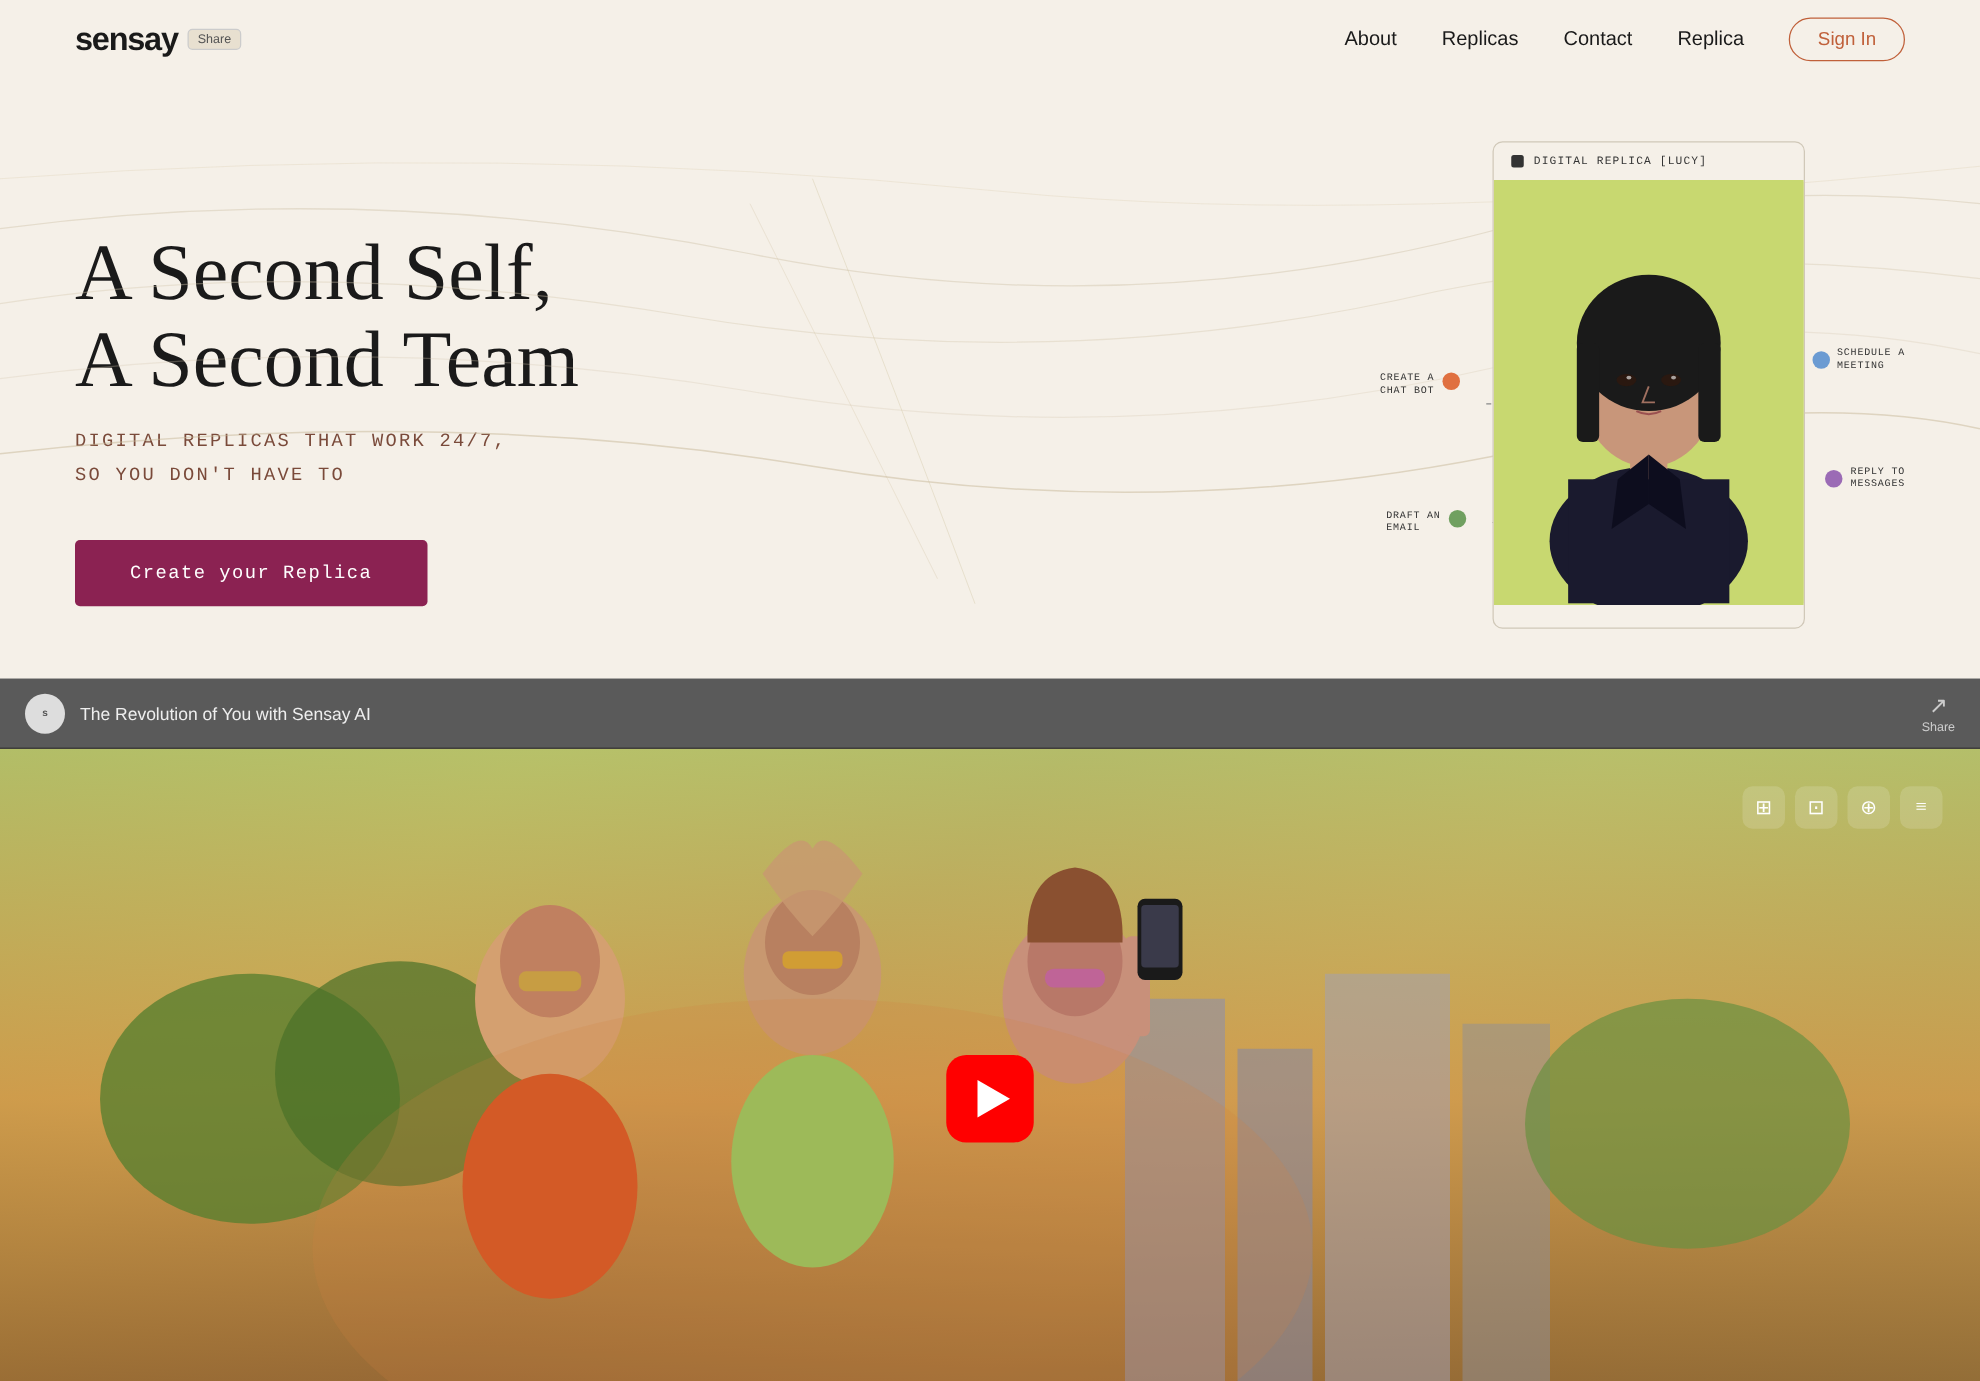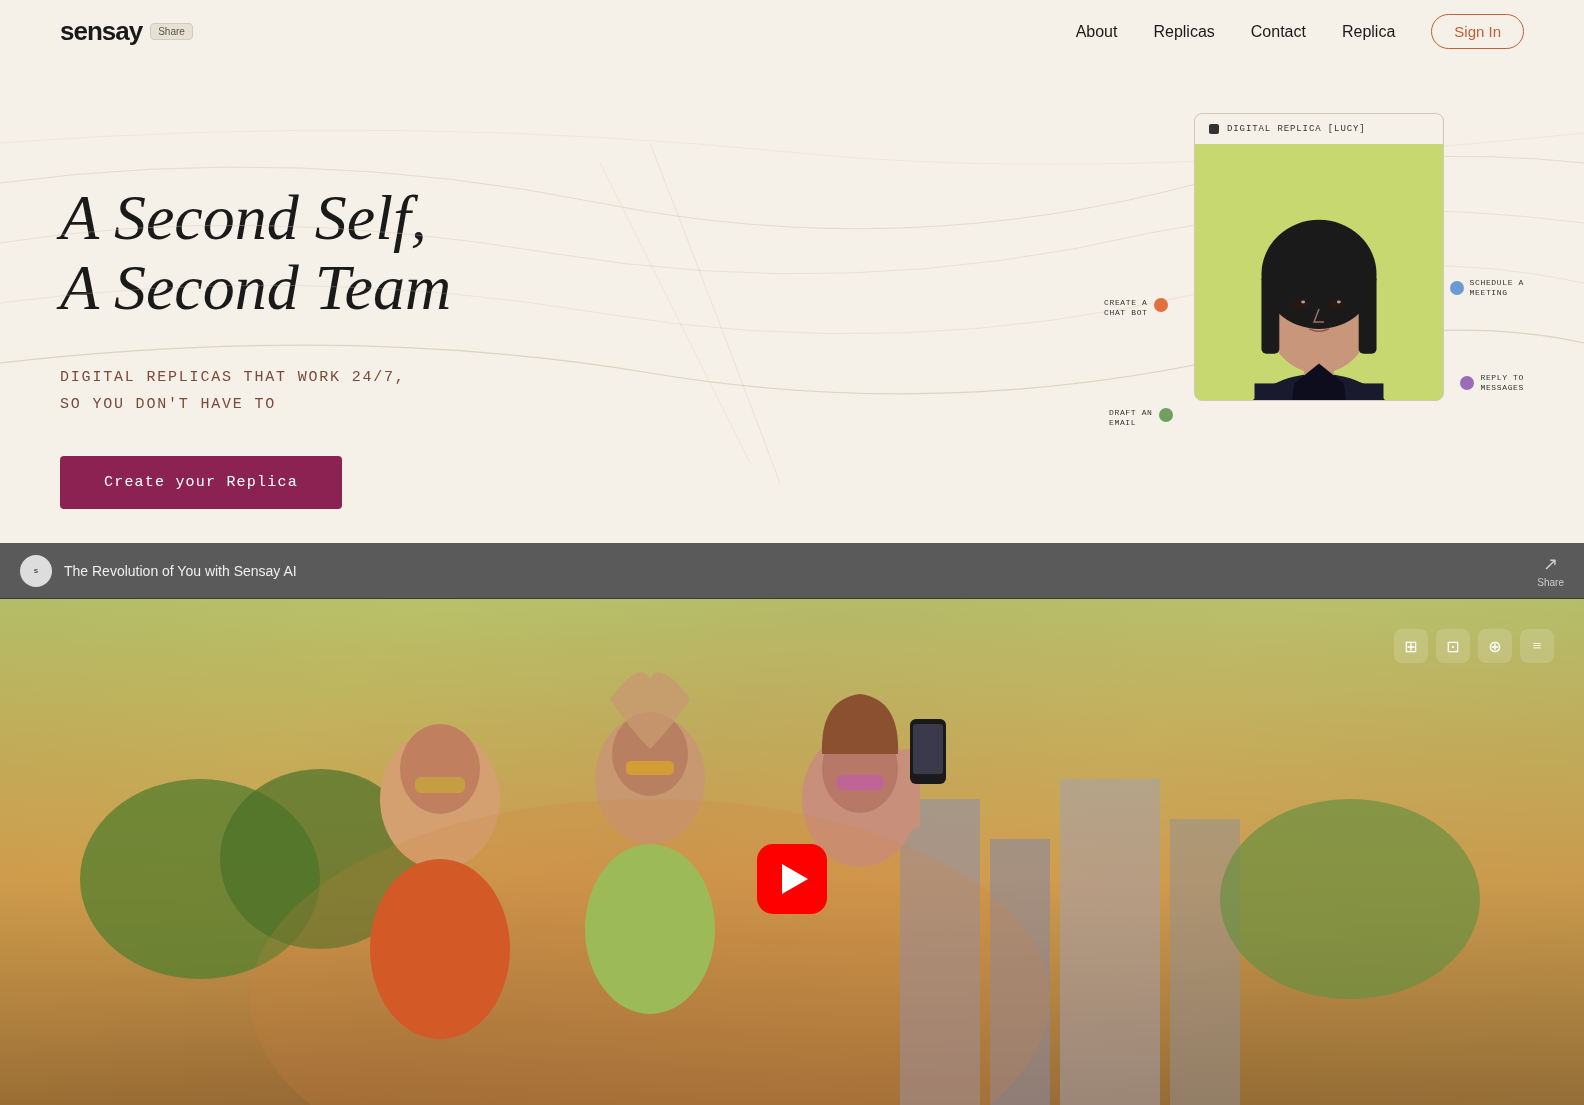--- a/index.html
+++ b/index.html
@@ -82,22 +82,21 @@
       flex: 0 0 auto;
       max-width: 560px;
       padding-top: 80px;
     }
     .hero-title {
       font-size: 64px;
       font-weight: 400;
       color: #1a1a1a;
       line-height: 1.1;
       font-family: 'Georgia', serif;
-      margin-bottom: 40px;
-      font-style: italic;
+      margin-bottom: 16px;
     }
     .hero-subtitle {
       font-size: 15px;
       color: #7a4a3a;
       letter-spacing: 0.12em;
       font-family: 'Courier New', monospace;
       text-transform: uppercase;
       line-height: 1.8;
       margin-bottom: 38px;
     }
@@ -120,21 +119,21 @@
       position: relative;
       width: 420px;
       padding-top: 10px;
     }
 
     .replica-card {
       background: #f5f0e8;
       border: 1.5px solid #d0c8b8;
       border-radius: 8px;
       width: 250px;
-      height: 288px;
+      height: 390px;
       position: relative;
       overflow: hidden;
       margin-left: auto;
     }
     .replica-card-header {
       display: flex;
       align-items: center;
       gap: 8px;
       padding: 10px 14px;
       font-size: 9px;

